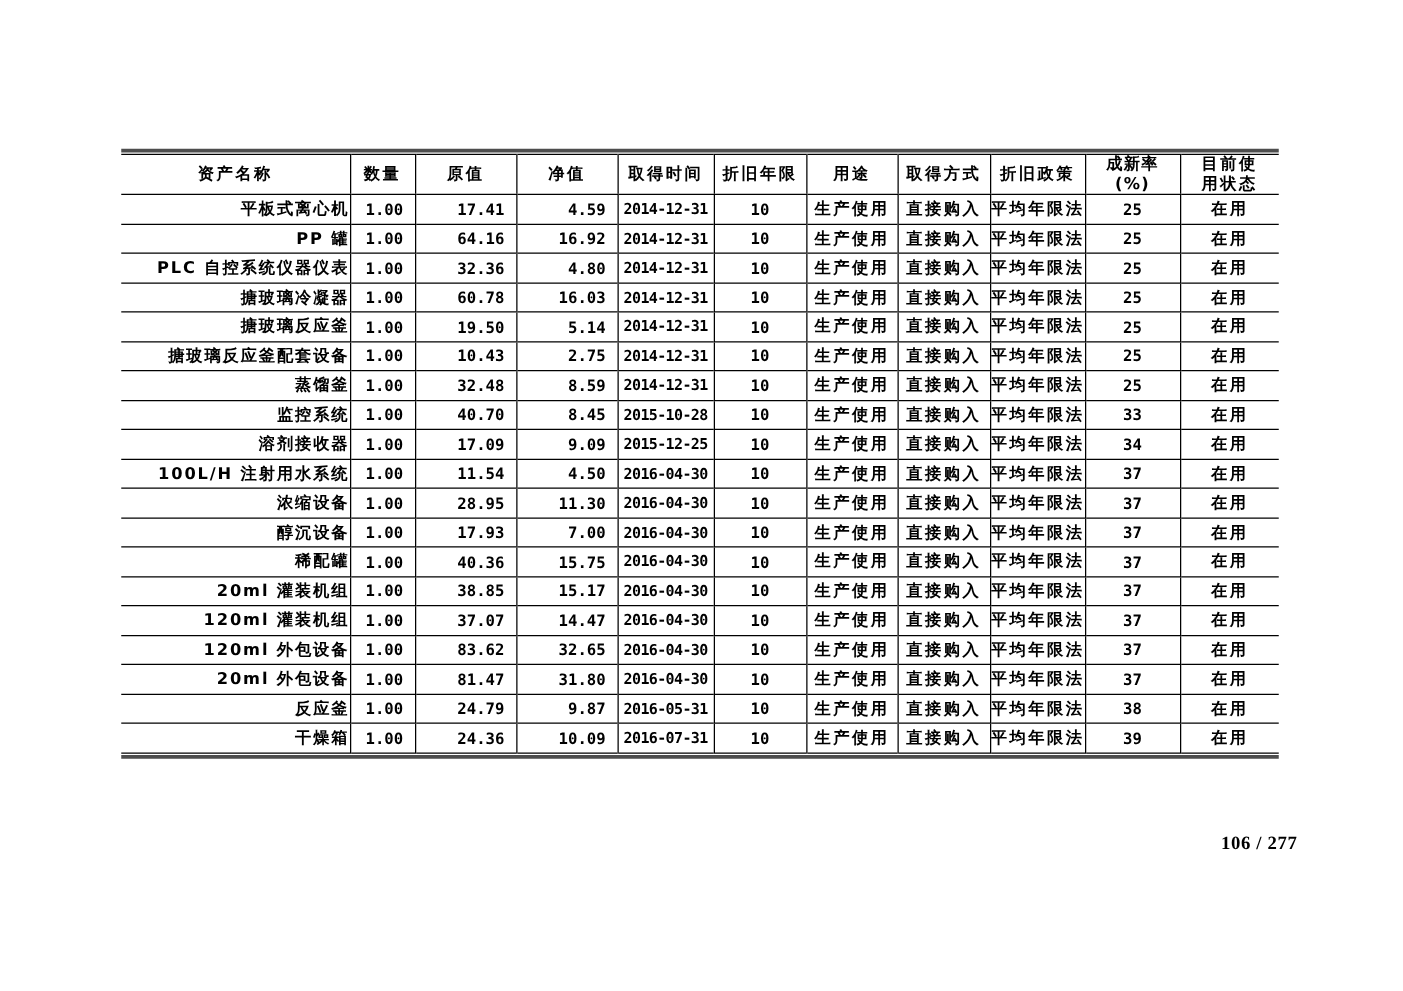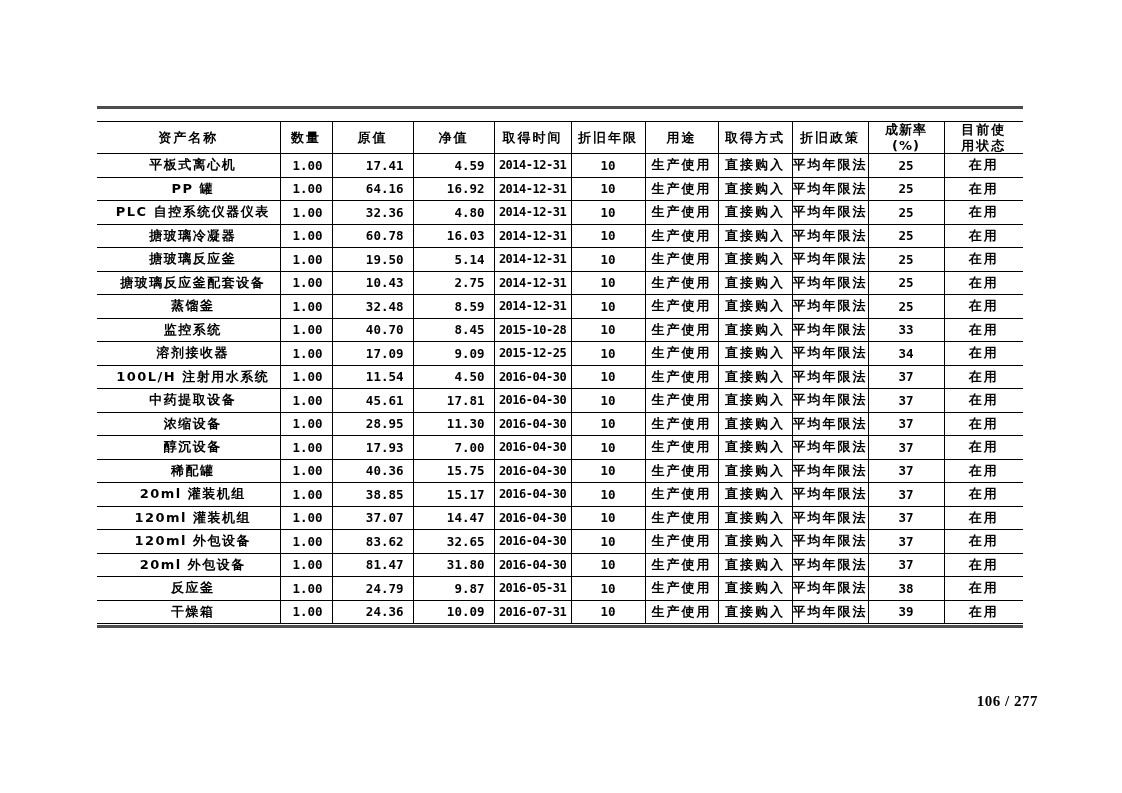--- a/index.html
+++ b/index.html
@@ -17,25 +17,25 @@
   }
   .page {
     position: absolute;
     inset: 0;
     background: #ffffff;
   }
   
   .table-wrap {
     position: absolute;
     left: 97px;
-    top: 106px;
+    top: 119px;
     width: 926px;
     border-top: 3px solid #4d4d4d;
     border-bottom: 3px solid #4d4d4d;
-    padding: 12px 0 1px 0;
+    padding: 1px 0 1px 0;
   }
   table.asset-table {
     width: 100%;
     border-collapse: collapse;
     table-layout: fixed;
     border-top: 1px solid #000;
     border-bottom: 1px solid #000;
   }
   th, td {
     font-weight: bold;
@@ -57,21 +57,21 @@
   tbody td {
     height: 22.5px;
     font-size: 13px;
     text-align: center;
   }
   tbody tr + tr td {
     border-top: 1.5px solid #000;
   }
   
   td.c0 {
-    text-align: center;
+    text-align: right;
     padding-left: 9px;
     letter-spacing: 1.5px;
   }
   td.c1, td.c2, td.c3 {
     text-align: right;
     padding-right: 9px;
     font-family: "DejaVu Sans Mono", monospace;
     font-size: 12.5px;
   }
   td.c4 {
@@ -83,21 +83,21 @@
     font-family: "DejaVu Sans Mono", monospace;
     font-size: 12.5px;
   }
   td.c6, td.c7, td.c8, td.c10 {
     letter-spacing: 2px;
   }
   th.c9 { letter-spacing: 1px; }
   th.c10 { padding: 0 14px; margin-top: 46px; }
   .page-number {
     position: absolute;
-    top: 693px;
+    top: 667px;
     right: 84px;
     font-family: "Liberation Serif", "DejaVu Serif", serif;
     font-weight: bold;
     font-size: 15px;
     letter-spacing: 0.5px;
     margin-left: 16px;
   }
 </style>
 </head>
 <body>
@@ -259,33 +259,20 @@
             <td class="c3">4.50</td>
             <td class="c4">2016-04-30</td>
             <td class="c5">10</td>
             <td class="c6">生产使用</td>
             <td class="c7">直接购入</td>
             <td class="c8">平均年限法</td>
             <td class="c9">37</td>
             <td class="c10">在用</td>
           </tr>
           <tr>
-            <td class="c0">中药提取设备</td>
-            <td class="c1">1.00</td>
-            <td class="c2">45.61</td>
-            <td class="c3">17.81</td>
-            <td class="c4">2016-04-30</td>
-            <td class="c5">10</td>
-            <td class="c6">生产使用</td>
-            <td class="c7">直接购入</td>
-            <td class="c8">平均年限法</td>
-            <td class="c9">37</td>
-            <td class="c10">在用</td>
-          </tr>
-          <tr>
             <td class="c0">浓缩设备</td>
             <td class="c1">1.00</td>
             <td class="c2">28.95</td>
             <td class="c3">11.30</td>
             <td class="c4">2016-04-30</td>
             <td class="c5">10</td>
             <td class="c6">生产使用</td>
             <td class="c7">直接购入</td>
             <td class="c8">平均年限法</td>
             <td class="c9">37</td>

